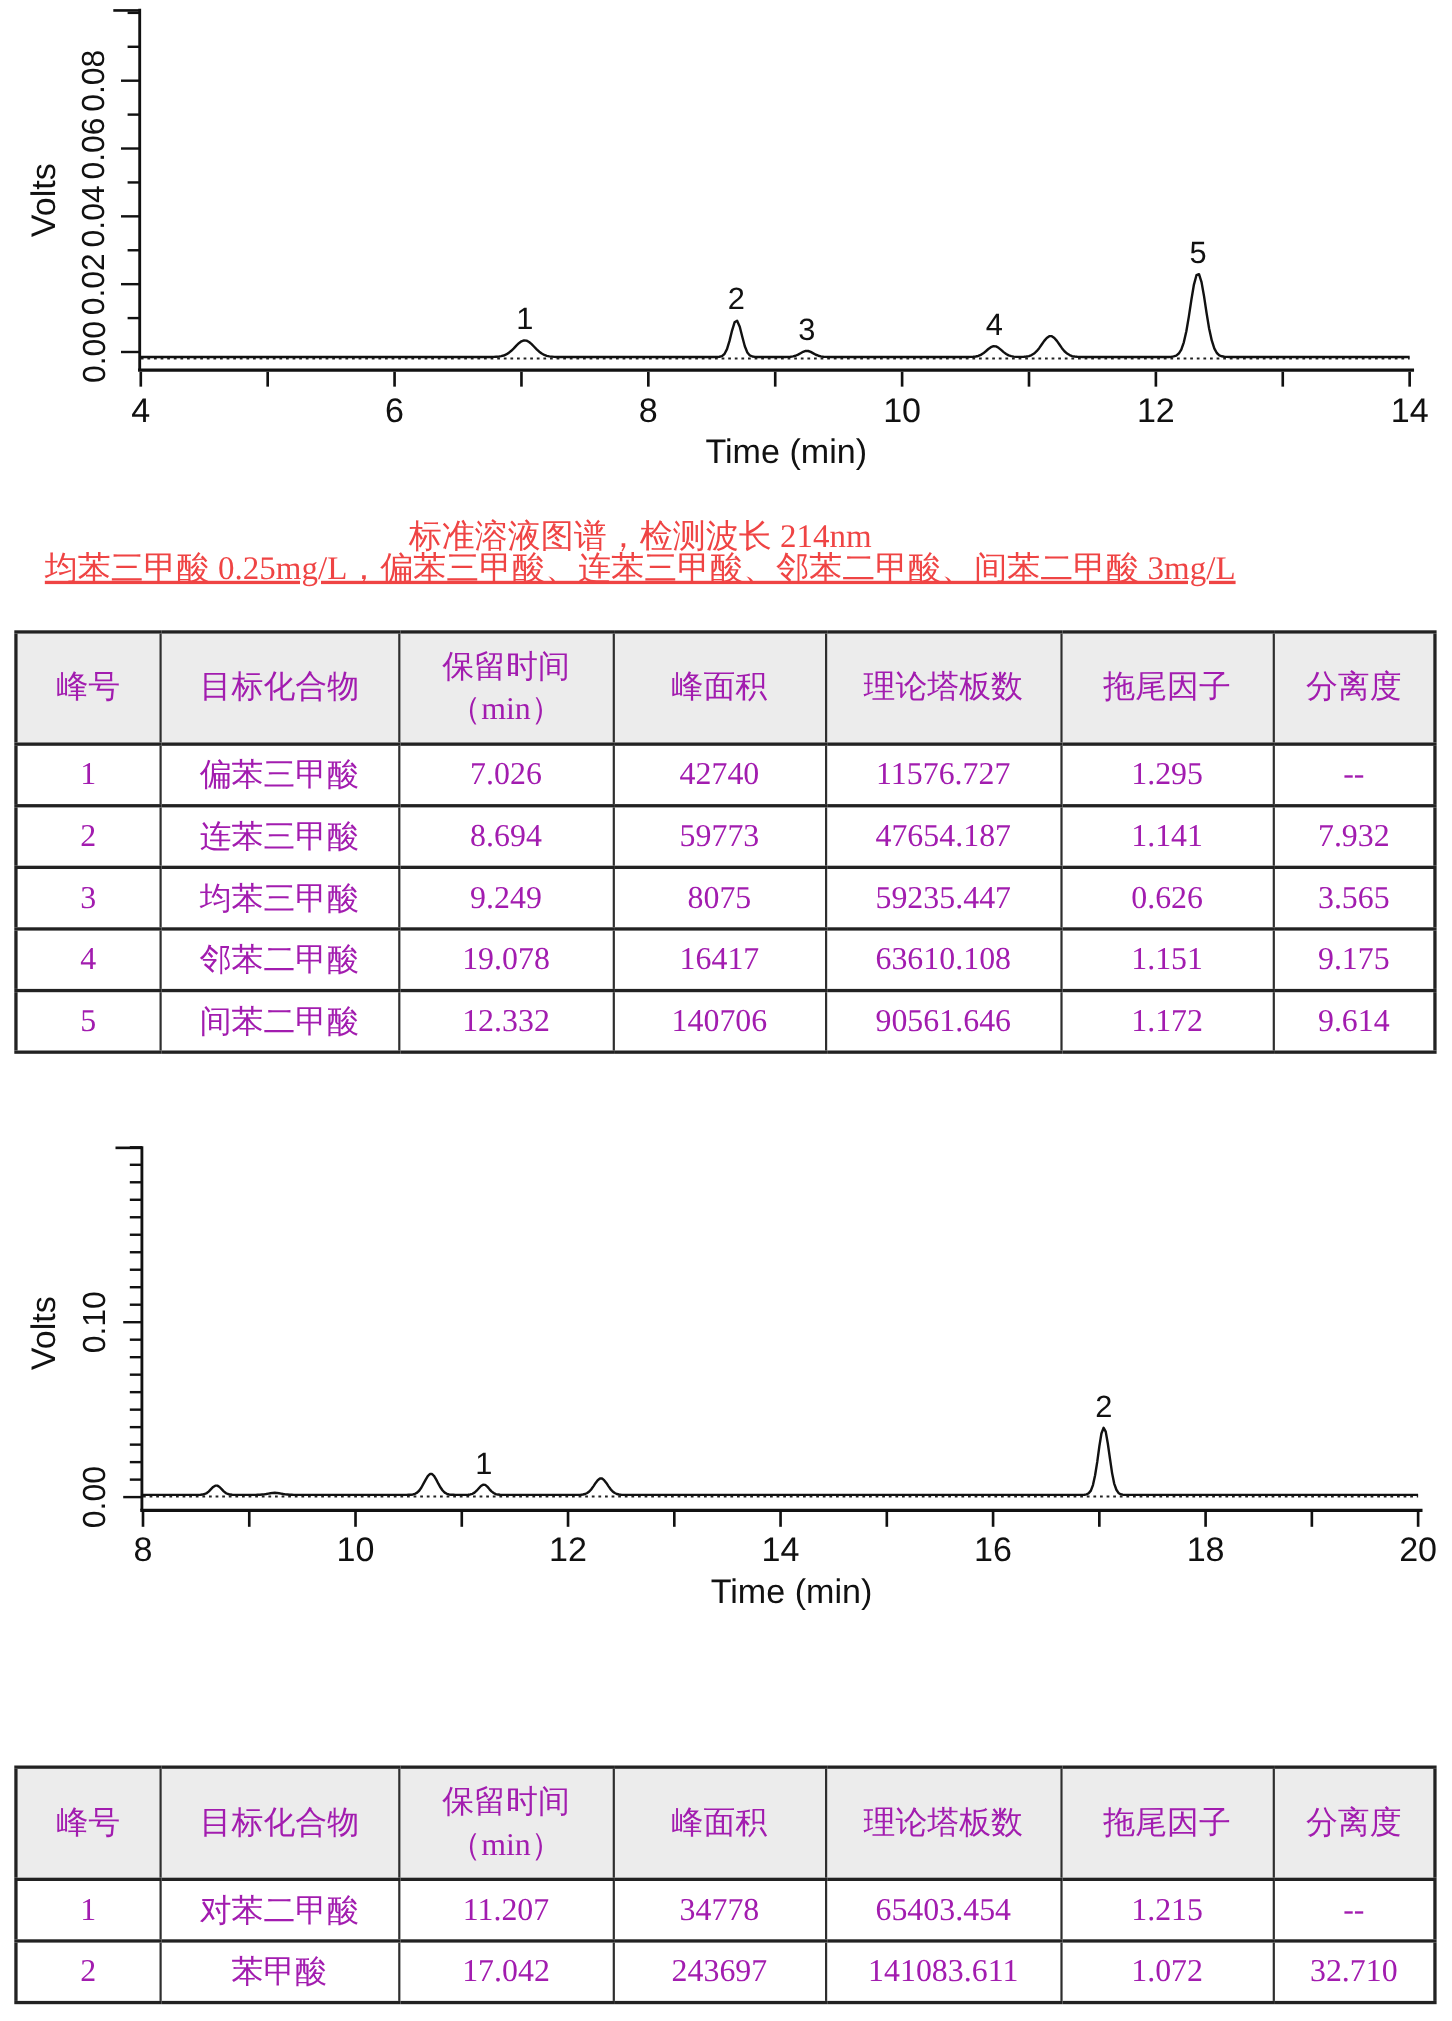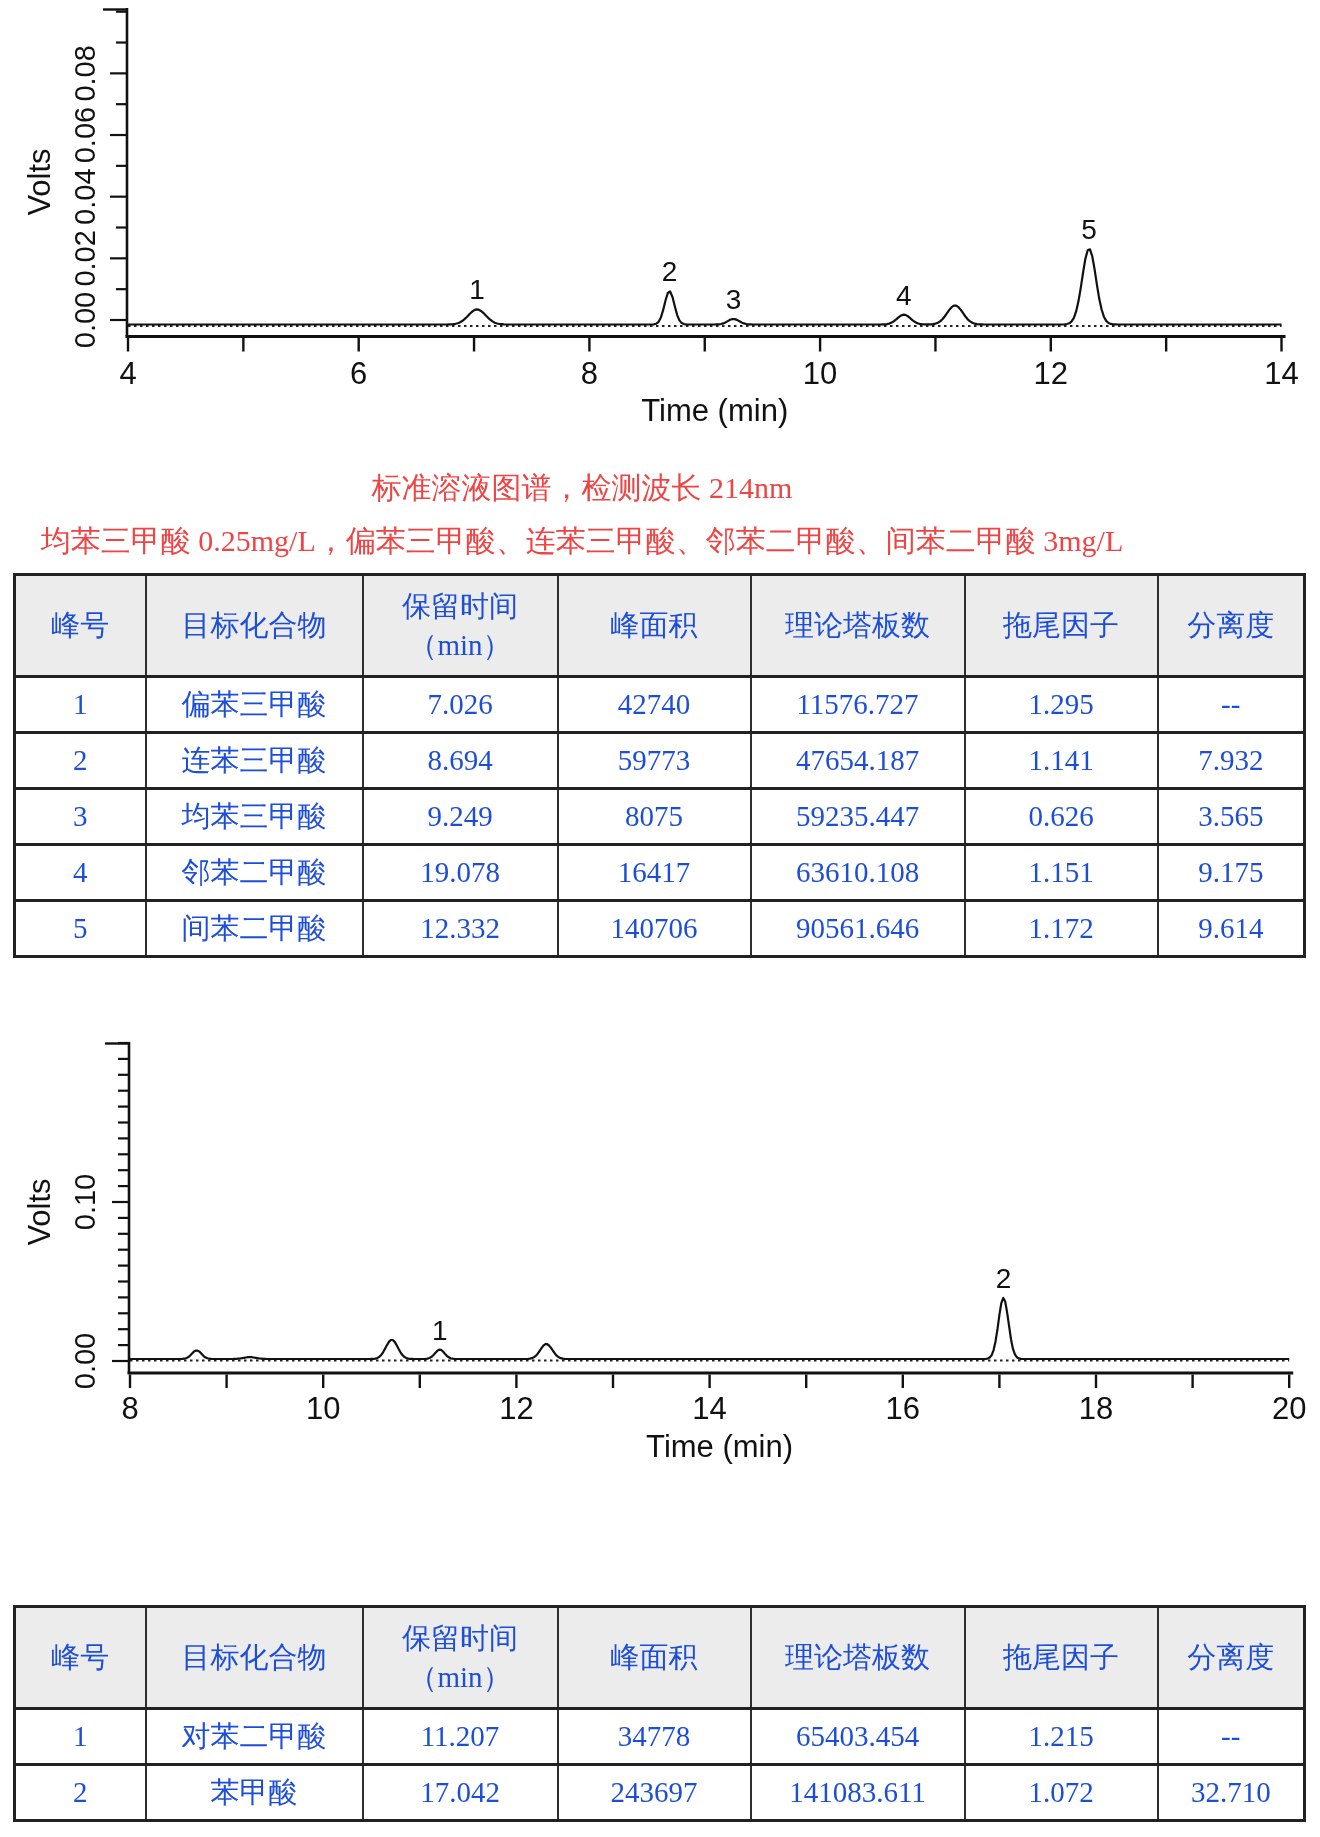--- a/index.html
+++ b/index.html
@@ -7,27 +7,27 @@
     position:relative; width:1320px; height:1837px; background:#ffffff;
     font-family:"Liberation Serif","DejaVu Serif",serif; color:#111;
     overflow:hidden;
   }
   #charts { position:absolute; left:0; top:0; }
   .cap {
     position:absolute; left:0; width:1164px; text-align:center;
     font-size:30px; line-height:42px; color:#ef4444; white-space:nowrap;
   }
   #cap1 { top:467px; }
-  #sub1 { top:520px; }
+  #sub1 { top:496px;text-decoration:underline; }
   #cap2 { top:1501px; }
   #sub2 { top:1552px; }
   table.ptable {
     position:absolute; left:13px; width:1292px; table-layout:fixed;
     border-collapse:collapse; border:3px solid #222;
-    font-size:29px; text-align:center; color:#1d4ed8;
+    font-size:29px; text-align:center; color:#a21caf;
   }
   #table1 { top:573px; }
   #table2 { top:1605px; }
   table.ptable th, table.ptable td {
     border-left:2px solid #2e2e2e; border-right:2px solid #2e2e2e;
     border-top:3px solid #222; border-bottom:3px solid #222;
     padding:0; vertical-align:middle; font-weight:normal; overflow:hidden;
   }
   table.ptable th {
     background:#ececec; height:99px; white-space:pre-line; line-height:1.32;

